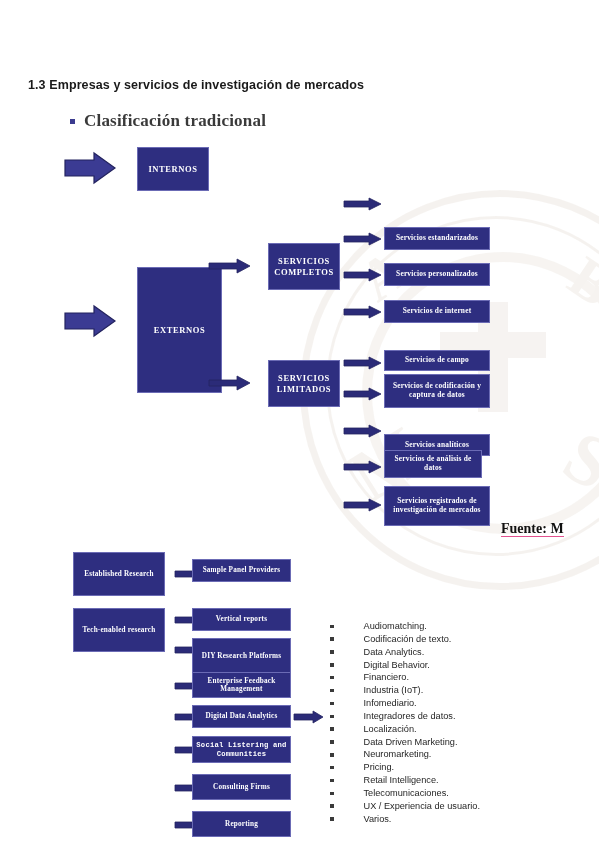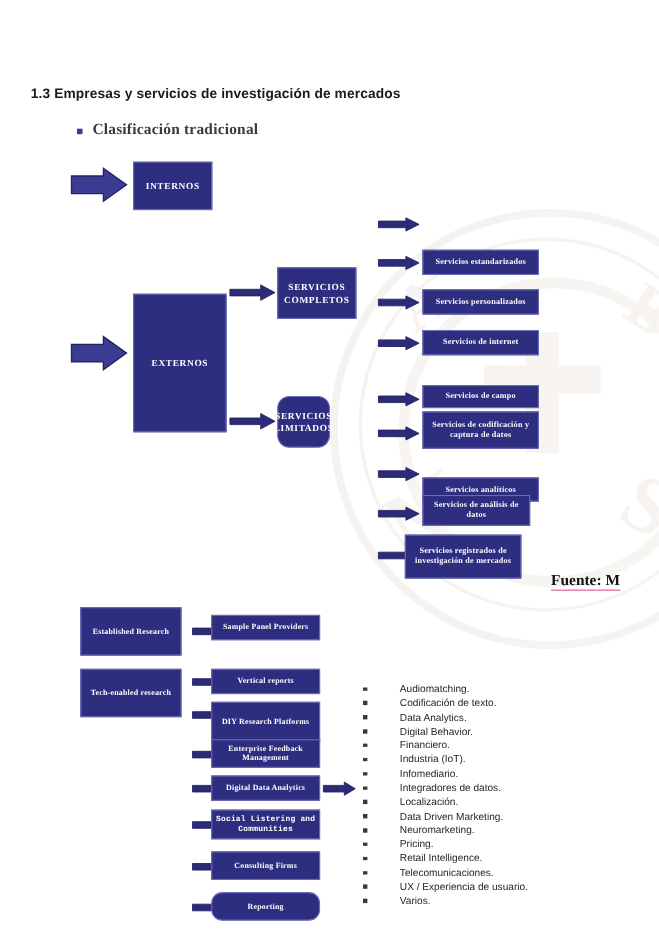--- a/index.html
+++ b/index.html
@@ -41,34 +41,34 @@
     position:absolute;left:28px;top:78px;
     font-size:12.5px;font-weight:bold;color:#1a1a1a;letter-spacing:.1px;
     white-space:nowrap;z-index:4;
   }
   #subhead{
     position:absolute;left:70px;top:111px;z-index:4;
     display:flex;align-items:center;gap:9px;
   }
   #subhead .sq{width:5px;height:5px;background:#3b3b8f;display:block;}
   #subhead .txt{
-    font-family:"Liberation Serif",serif;font-size:14px;font-weight:bold;
+    font-family:"Liberation Serif",serif;font-size:17px;font-weight:bold;
     color:#3a3a3a;letter-spacing:.2px;white-space:nowrap;
   }
 
   
   .diagram{position:absolute;left:0;top:0;width:599px;height:848px;z-index:3;}
   .nbox{
     position:absolute;box-sizing:border-box;
     background:#2e2e80;border:1px solid #6b6bb5;
     color:#ffffff;font-family:"Liberation Serif",serif;font-weight:bold;
     display:flex;align-items:center;justify-content:center;text-align:center;
     line-height:1.18;letter-spacing:.2px;padding:1px 3px;
   }
-  .nbox.big{font-size:8.5px;letter-spacing:.6px;}
+  .nbox.big{font-size:8.5px;letter-spacing:.6px;margin-left:16px;}
   .nbox.sm{font-size:7.4px;}
   .nbox.bt{font-size:7.2px;}
 
   
   .barrow{position:absolute;}
   .barrow svg{display:block;overflow:visible;}
   
   .tarrow{position:absolute;}
   .tarrow svg{display:block;overflow:visible;}
 
@@ -146,21 +146,21 @@
   </div>
   <div class="nbox big" style="left:252px;top:243px;width:72px;height:47px;">
     <span>SERVICIOS COMPLETOS</span>
   </div>
 
   <div class="tarrow" style="left:209px;top:375px;">
     <svg width="42" height="16" viewBox="0 0 42 16">
       <polygon points="0,5 28,5 28,1 41,8 28,15 28,11 0,11" fill="#2b2b78" stroke="#23235f" stroke-width="0.8"></polygon>
     </svg>
   </div>
-  <div class="nbox big" style="left:252px;top:360px;width:48px;height:47px;border-radius:11px;">
+  <div class="nbox big" style="left:252px;top:360px;width:72px;height:47px;">
     <span>SERVICIOS LIMITADOS</span>
   </div>
 
   <div class="tarrow" style="left:344px;top:197px;">
     <svg width="38" height="14" viewBox="0 0 38 14">
         <polygon points="0,4 25,4 25,1 37,7 25,13 25,10 0,10" fill="#2b2b78" stroke="#23235f" stroke-width="0.8"></polygon>
       </svg>
   </div>
 
   <div class="tarrow" style="left:344px;top:232px;">
@@ -224,21 +224,21 @@
   </div>
   <div class="nbox sm" style="left:384px;top:450px;width:98px;height:28px;">
     <span>Servicios de análisis de datos</span>
   </div>
 
   <div class="tarrow" style="left:344px;top:498px;">
     <svg width="38" height="14" viewBox="0 0 38 14">
         <polygon points="0,4 25,4 25,1 37,7 25,13 25,10 0,10" fill="#2b2b78" stroke="#23235f" stroke-width="0.8"></polygon>
       </svg>
   </div>
-  <div class="nbox sm" style="left:368px;top:486px;width:106px;height:40px;">
+  <div class="nbox sm" style="left:384px;top:486px;width:106px;height:40px;">
     <span>Servicios registrados de investigación de mercados</span>
   </div>
 </div>
 
 <div id="fuente">
   <span class="und">Fuente: M</span>
 </div>
 
 <div class="diagram">
 
@@ -316,21 +316,21 @@
   </div>
   <div class="nbox bt" style="left:192px;top:774px;width:99px;height:26px;">
     <span>Consulting Firms</span>
   </div>
 
   <div class="tarrow" style="left:175px;top:818px;">
     <svg width="38" height="14" viewBox="0 0 38 14">
         <polygon points="0,4 25,4 25,1 37,7 25,13 25,10 0,10" fill="#2b2b78" stroke="#23235f" stroke-width="0.8"></polygon>
       </svg>
   </div>
-  <div class="nbox bt" style="left:192px;top:811px;width:99px;height:26px;border-radius:10px;">
+  <div class="nbox bt" style="left:192px;top:811px;width:99px;height:26px;">
     <span>Reporting</span>
   </div>
 </div>
 
 <ul id="topic-list">
     <li>
       <span class="b"></span>
       <span>Audiomatching.</span>
     </li>
     <li>

